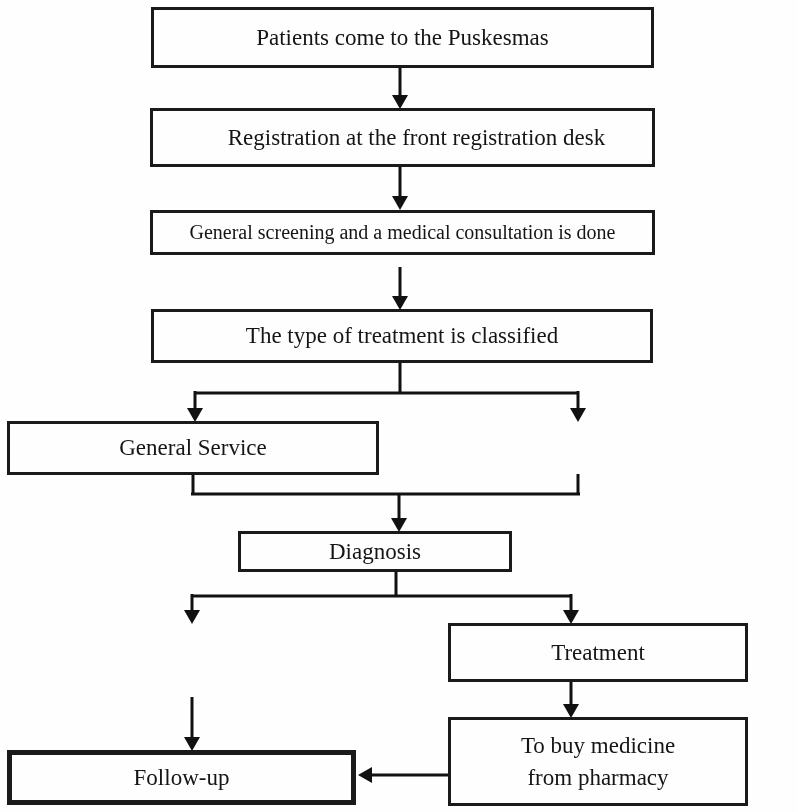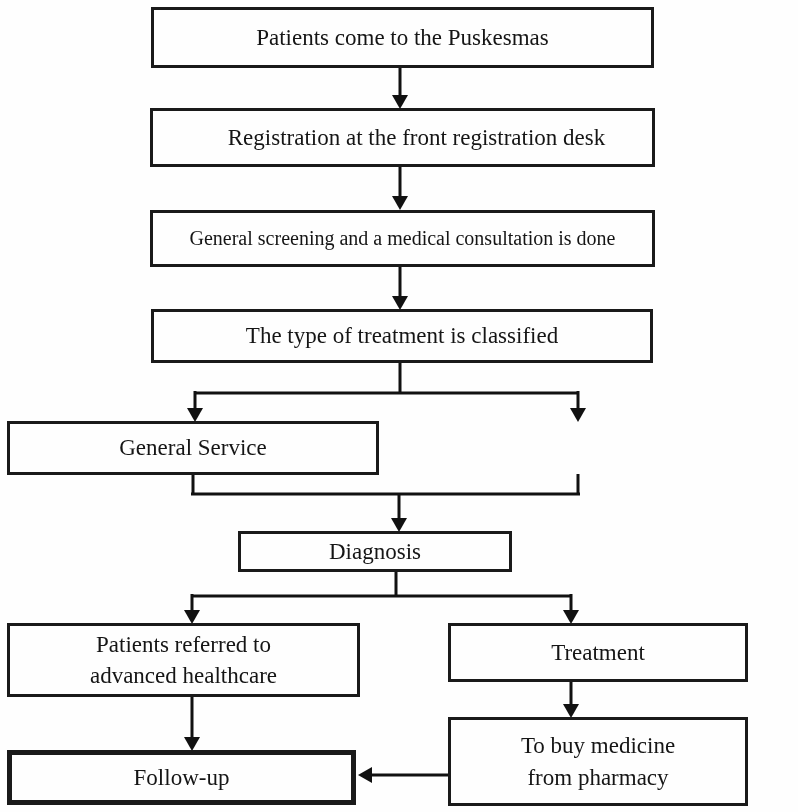--- a/index.html
+++ b/index.html
@@ -33,21 +33,21 @@
     align-items: center;
     justify-content: center;
     text-align: center;
     font-size: 23px;
     line-height: 1.35;
   }
   .node span { display: block; white-space: nowrap; }
 
   #n-puskesmas    { left: 151px; top:   7px; width: 503px; height: 61px; align-items: center; }
   #n-registration { left: 150px; top: 108px; width: 505px; height: 59px; padding-left: 28px; }
-  #n-screening    { left: 150px; top: 210px; width: 505px; height: 57px; font-size: 20px; }
+  #n-screening    { left: 150px; top: 210px; width: 505px; height: 45px; font-size: 20px; }
   #n-classified   { left: 151px; top: 309px; width: 502px; height: 54px; }
   #n-general      { left:   7px; top: 421px; width: 372px; height: 54px; }
   #n-dental       { left: 395px; top: 421px; width: 393px; height: 53px; }
   #n-diagnosis    { left: 238px; top: 531px; width: 274px; height: 41px; }
   #n-referred     { left:   7px; top: 623px; width: 353px; height: 74px; }
   #n-treatment    { left: 448px; top: 623px; width: 300px; height: 59px; }
   #n-pharmacy     { left: 448px; top: 717px; width: 300px; height: 89px; }
   #n-followup     { left:   7px; top: 750px; width: 349px; height: 55px; border-width: 5px; }
 </style>
 </head>
@@ -132,24 +132,20 @@
 
   <div class="node" id="n-general">
     <span>General Service</span>
   </div>
 
 
   <div class="node" id="n-diagnosis">
     <span>Diagnosis</span>
   </div>
 
-  <div class="node" id="n-referred">
-    <span>Patients referred to</span>
-    <span>advanced healthcare</span>
-  </div>
 
   <div class="node" id="n-treatment">
     <span>Treatment</span>
   </div>
 
   <div class="node" id="n-pharmacy">
     <span>To buy medicine</span>
     <span>from pharmacy</span>
   </div>
 

